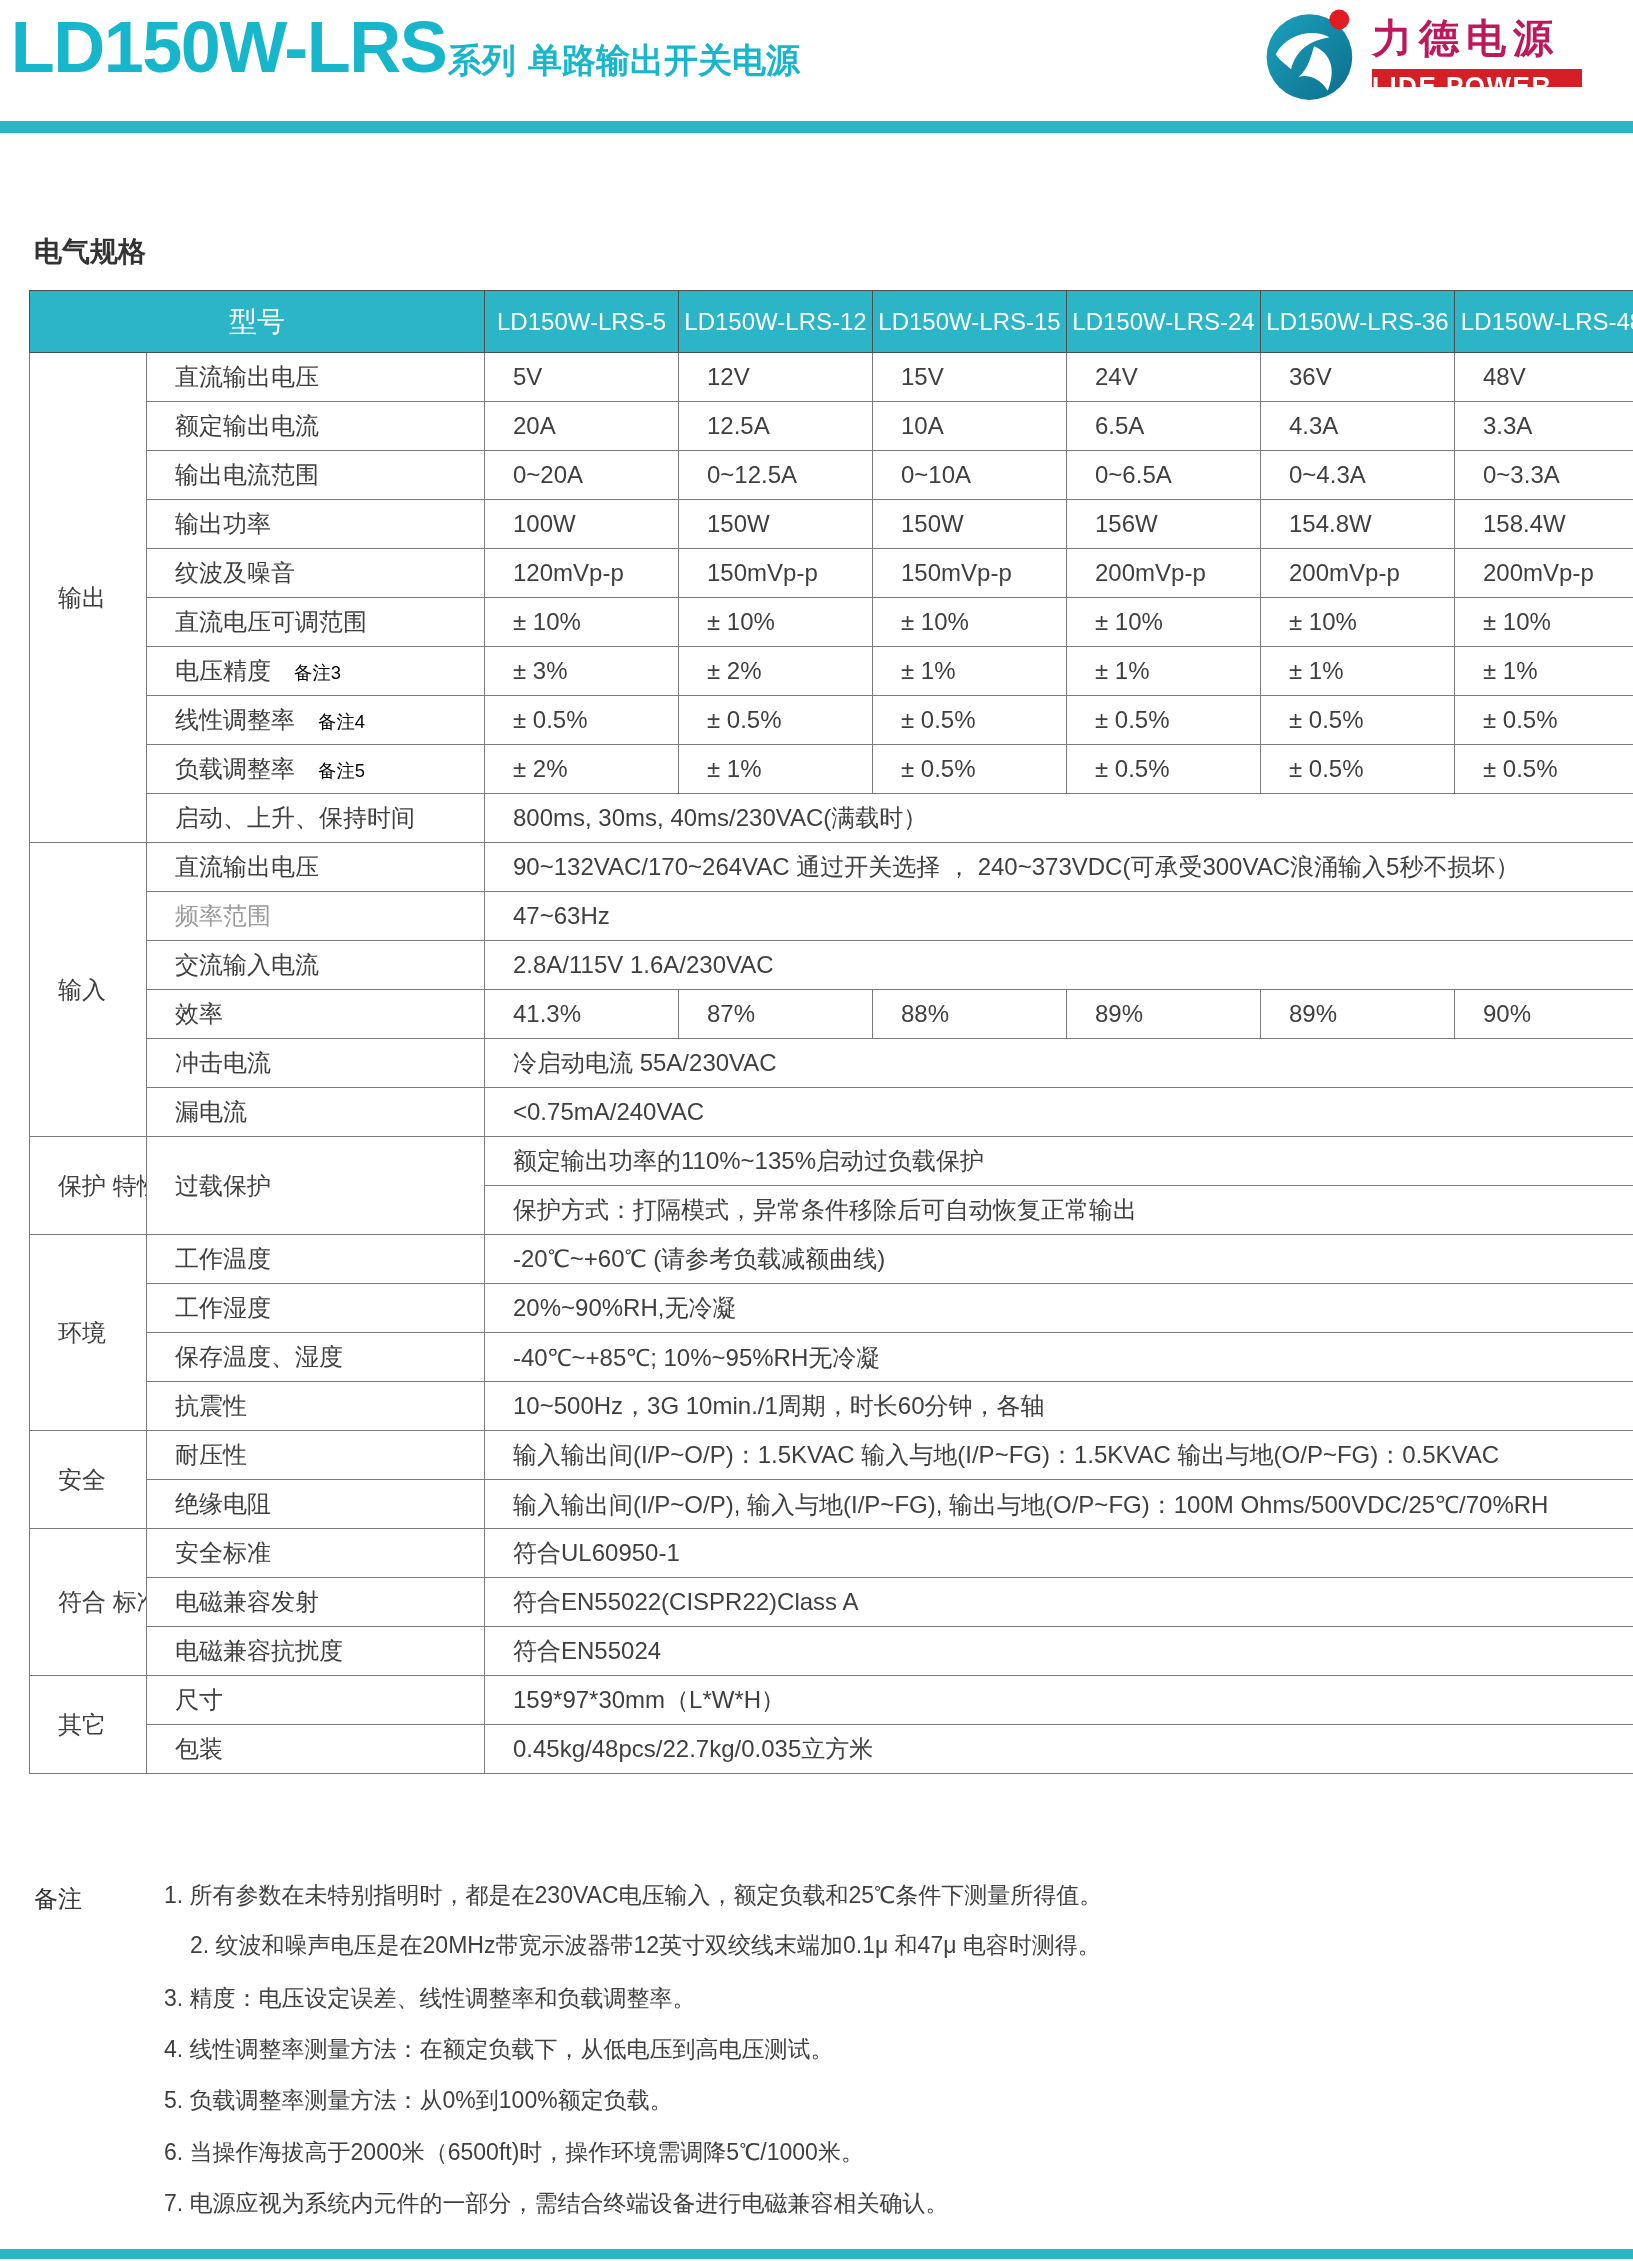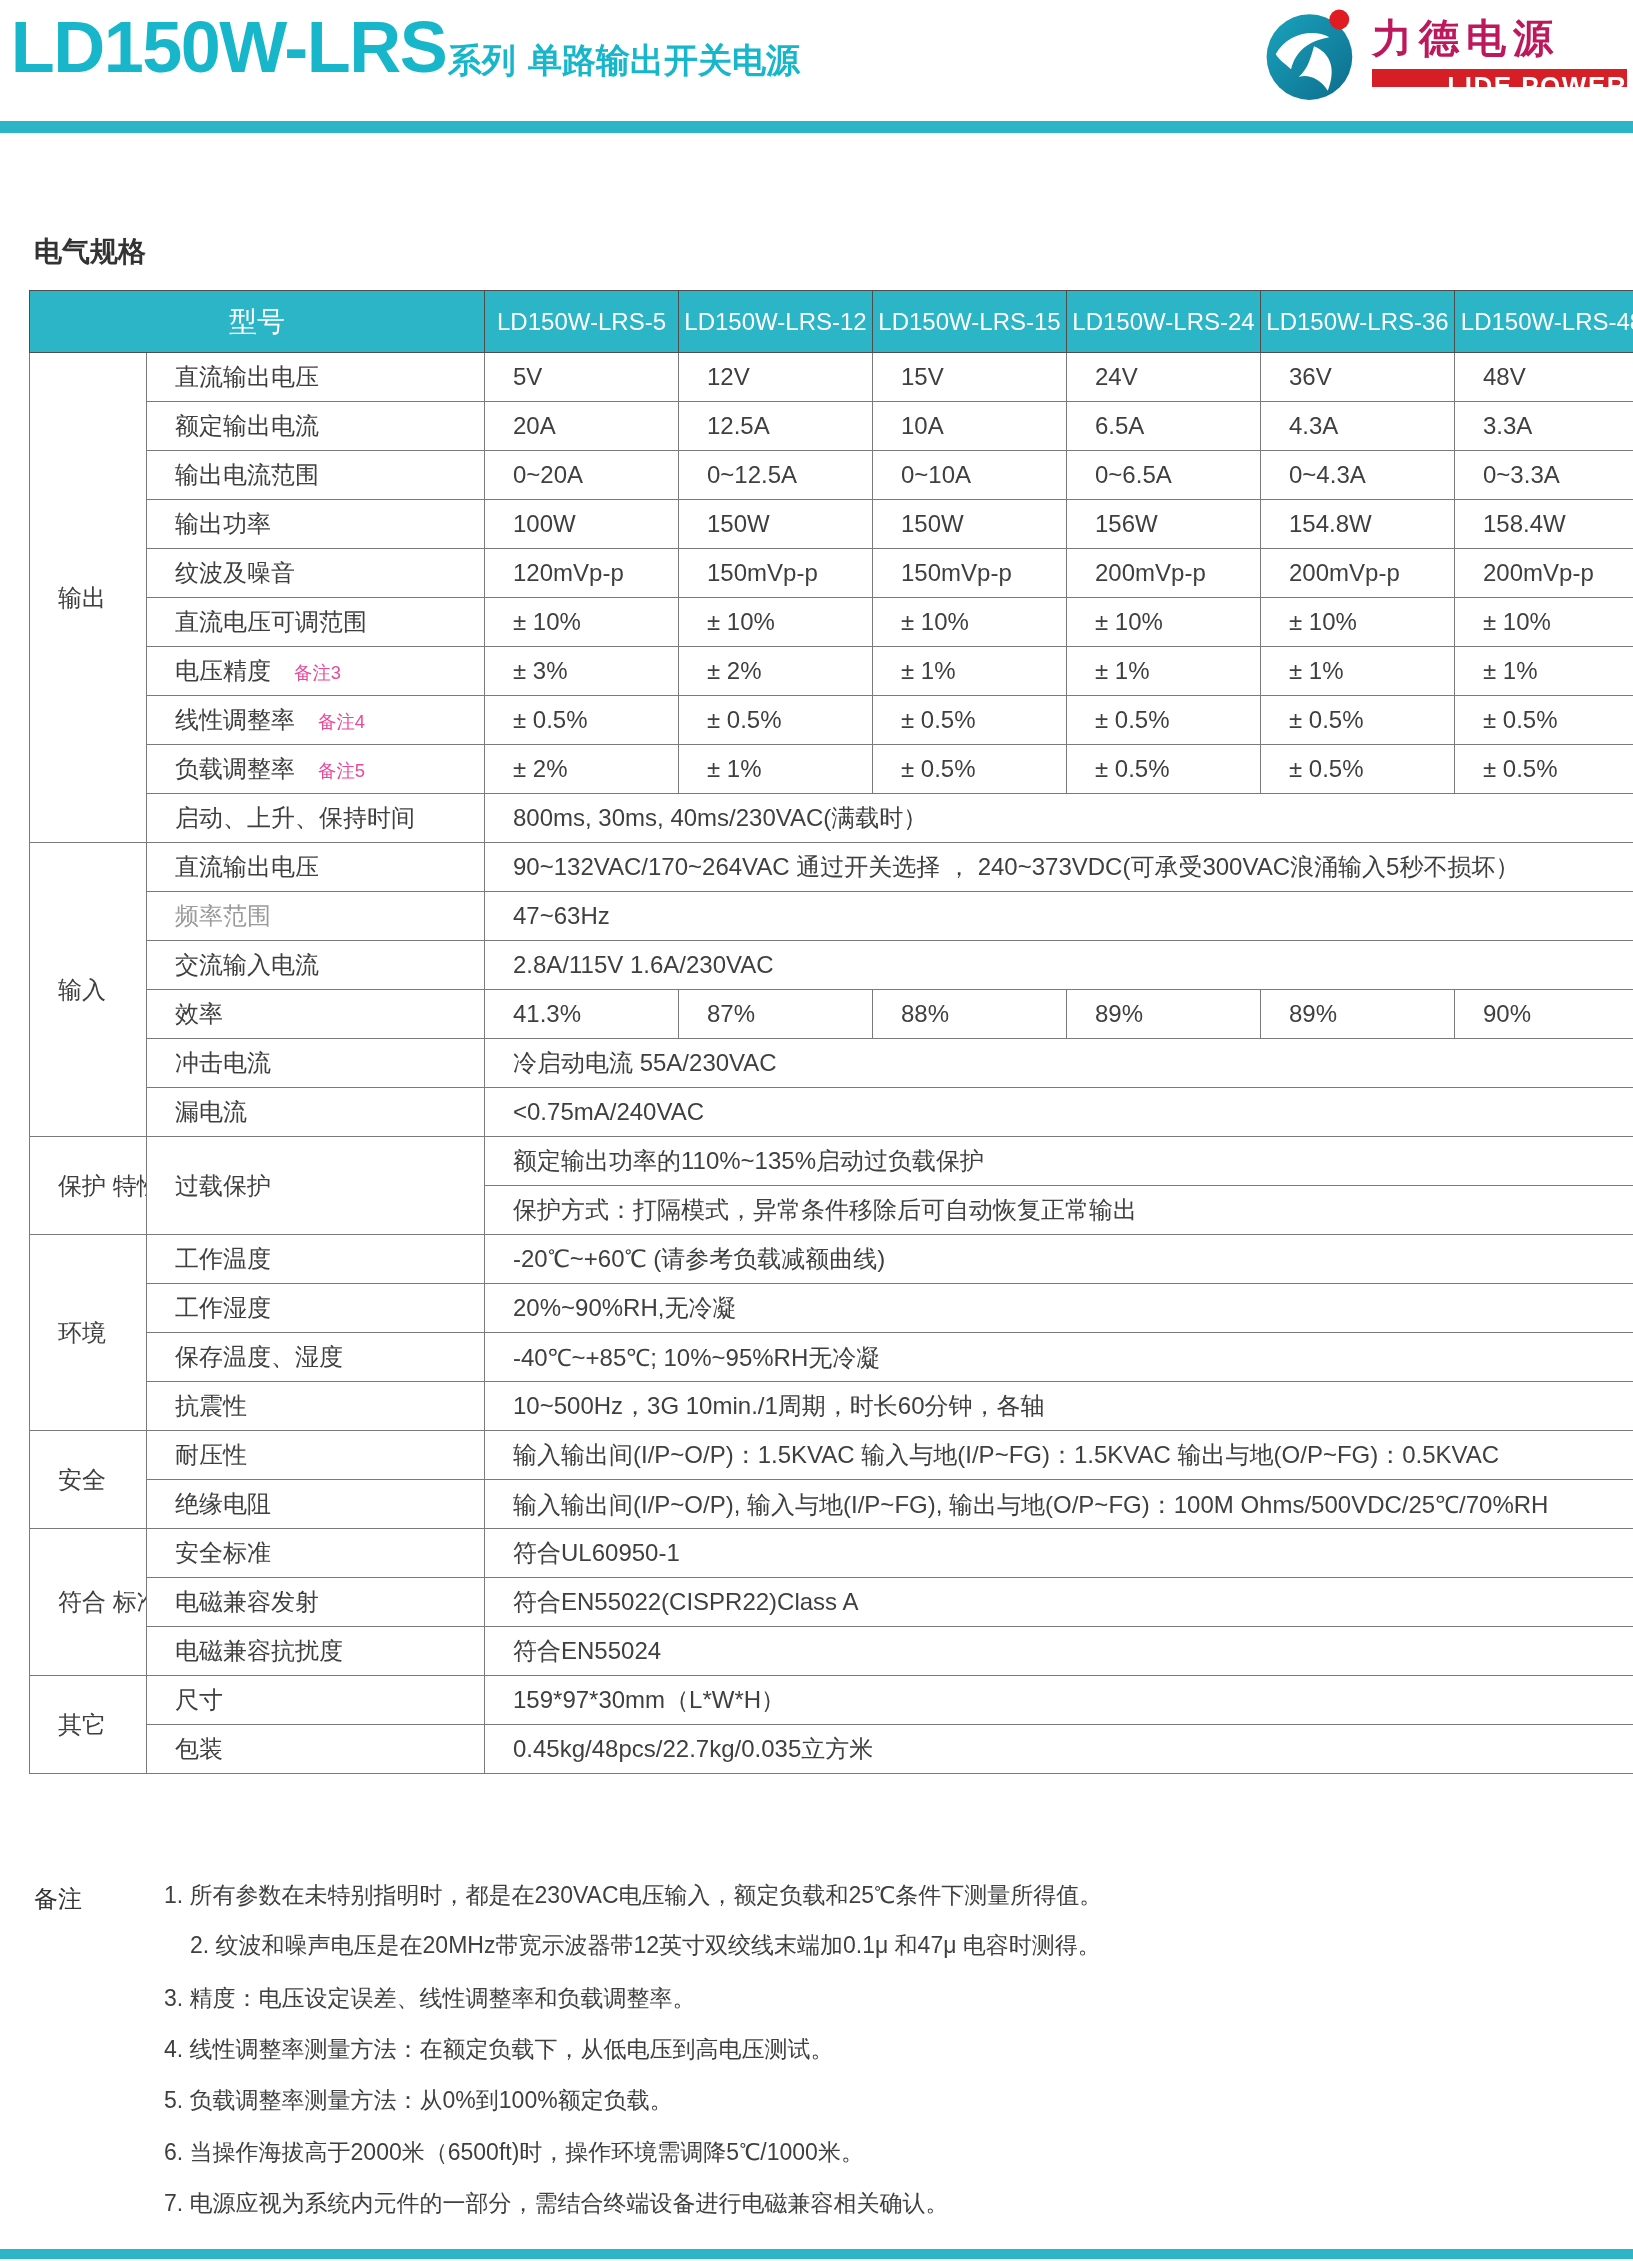--- a/index.html
+++ b/index.html
@@ -13,42 +13,42 @@
   .title-series{font-size:34px;font-weight:bold;color:#18b6cb;margin-left:1.5px;}
   .title-sub{font-size:34px;font-weight:bold;color:#18b6cb;margin-left:12.3px;}
   .title-bar{position:absolute;left:0;top:121px;width:1633px;height:11.5px;background:#2bb5c6;}
   .bottom-bar{position:absolute;left:0;top:2249px;width:1633px;height:10px;background:#2bb5c6;}
 
   
   .logo{position:absolute;left:1265px;top:4.6px;width:353px;height:101px;}
   .logo-icon{position:absolute;left:0;top:0;}
   .logo-cn{position:absolute;left:107px;top:6.1px;font-size:40px;font-weight:bold;color:#be185d;letter-spacing:7px;white-space:nowrap;}
   .logo-en{position:absolute;left:107px;top:64px;width:210px;height:18px;background:#d61e26;color:#ffffff;
-           font-size:26px;font-weight:bold;text-align:right;line-height:34px;letter-spacing:1.5px;padding-left:45px;}
+           font-size:26px;font-weight:bold;text-align:left;line-height:34px;letter-spacing:1.5px;}
 
   
   .section-heading{position:absolute;left:34px;top:233px;font-size:28px;font-weight:bold;color:#333333;}
 
   
   .spec-table-wrap{position:absolute;left:19px;top:290px;padding-left:10px;}
   table.spec{border-collapse:collapse;table-layout:fixed;width:1621px;}
   table.spec th{
     height:61px;background:#2bb5c6;color:#ffffff;font-size:24px;font-weight:normal;
     border:1.5px solid #4d4d4d;text-align:center;vertical-align:middle;padding:0;
   }
   table.spec td{
     height:48px;border:1.5px solid #7a7a7a;font-size:24px;color:#3f3f3f;
     vertical-align:middle;text-align:left;padding:0 6.1px 0 28px;white-space:nowrap;overflow:hidden;
   }
   td.group-cell{
     text-align:center;padding:0;font-size:26px;color:#3f3f3f;
     white-space:pre-line;line-height:1.3;
   }
   td.param{padding-left:43px;}
-  td.param .note-ref{font-size:18.4px;margin-left:23px;color:#ec4899;}
+  td.param .note-ref{font-size:18.4px;margin-left:23px;color:#000000;}
   td.muted, td.muted span{color:#9a9a9a;}
 
   
   .notes-label{position:absolute;left:34px;top:1883px;font-size:24px;font-weight:normal;color:#333333;}
   .note-item{position:absolute;left:164px;font-size:23px;color:#3f3f3f;white-space:nowrap;}
 </style>
 </head>
 <body>
 
 <div class="title-wrap">

